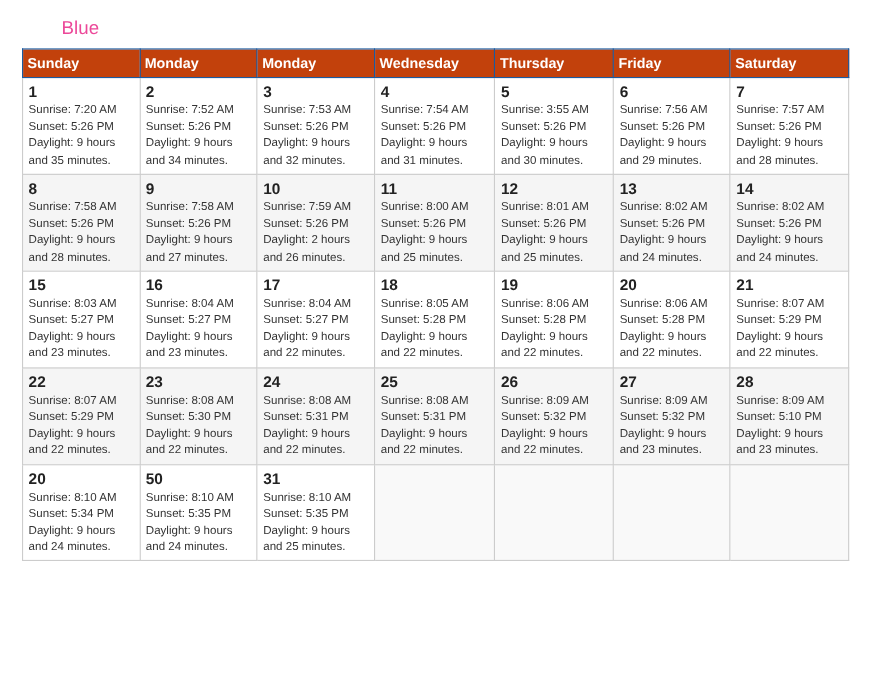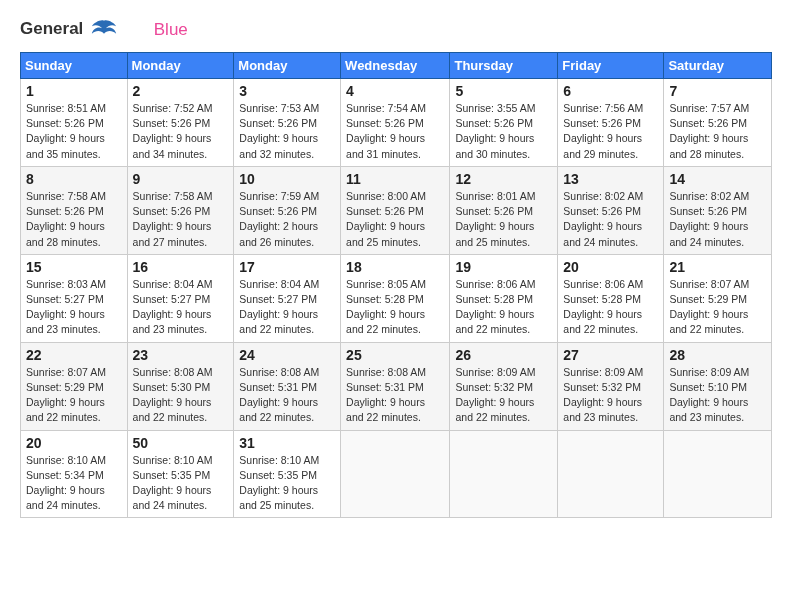--- a/index.html
+++ b/index.html
@@ -45,21 +45,21 @@
       color: #555;
       font-weight: normal;
     }
     .calendar {
       width: 100%;
       border-collapse: collapse;
       margin-top: 8px;
       font-size: 11px;
     }
     .calendar th {
-      background: #3b82f6;
+      background: #c2410c;
       color: #fff;
       padding: 5px 4px;
       text-align: left;
       font-size: 13px;
       font-weight: bold;
       border: 1px solid #1a5aa0;
     }
     .calendar td {
       border: 1px solid #ccc;
       padding: 4px 5px;
@@ -88,26 +88,20 @@
     }
   </style>
 </head>
 <body>
 
 <div class="container">
   <div class="header-top">
     <div class="logo">
       <div>
         <div style="display:flex;align-items:center;">
-          <div style="line-height:1.1;">
-            <span class="logo-general" style="font-size:17px;font-weight:bold;">General</span>
-            <svg class="logo-icon" viewBox="0 0 30 28" style="display:inline-block;vertical-align:middle;margin-left:2px;">
-              <path d="M15 4 C18 2, 26 6, 28 10 C24 8, 20 9, 17 12 C22 10, 27 13, 28 18 C24 14, 18 14, 15 18 C12 14, 6 14, 2 18 C3 13, 8 10, 13 12 C10 9, 6 8, 2 10 C4 6, 12 2, 15 4Z" fill="#2a6cb5"></path>
-            </svg>
-          </div>
           <div>
             <span class="logo-blue" style="font-size:17px;font-weight:normal;color:#ec4899;padding-left:36px;">Blue</span>
           </div>
         </div>
       </div>
     </div>
     <div class="title-block">
       <h1></h1>
       <h2></h2>
     </div>
@@ -123,21 +117,21 @@
           <th>Thursday</th>
           <th>Friday</th>
           <th>Saturday</th>
         </tr>
     </thead>
     <tbody id="calendar-body">
         <tr>
           <td>
           <span class="day-number">1</span>
           <div class="day-info">
-            <span>Sunrise: 8:51 AM</span><br>
+            <span>Sunrise: 7:20 AM</span><br>
             <span>Sunset: 5:26 PM</span><br>
             <span>Daylight: 9 hours and 35 minutes.</span>
           </div>
         </td>
           <td>
           <span class="day-number">2</span>
           <div class="day-info">
             <span>Sunrise: 7:52 AM</span><br>
             <span>Sunset: 5:26 PM</span><br>
             <span>Daylight: 9 hours and 34 minutes.</span>

